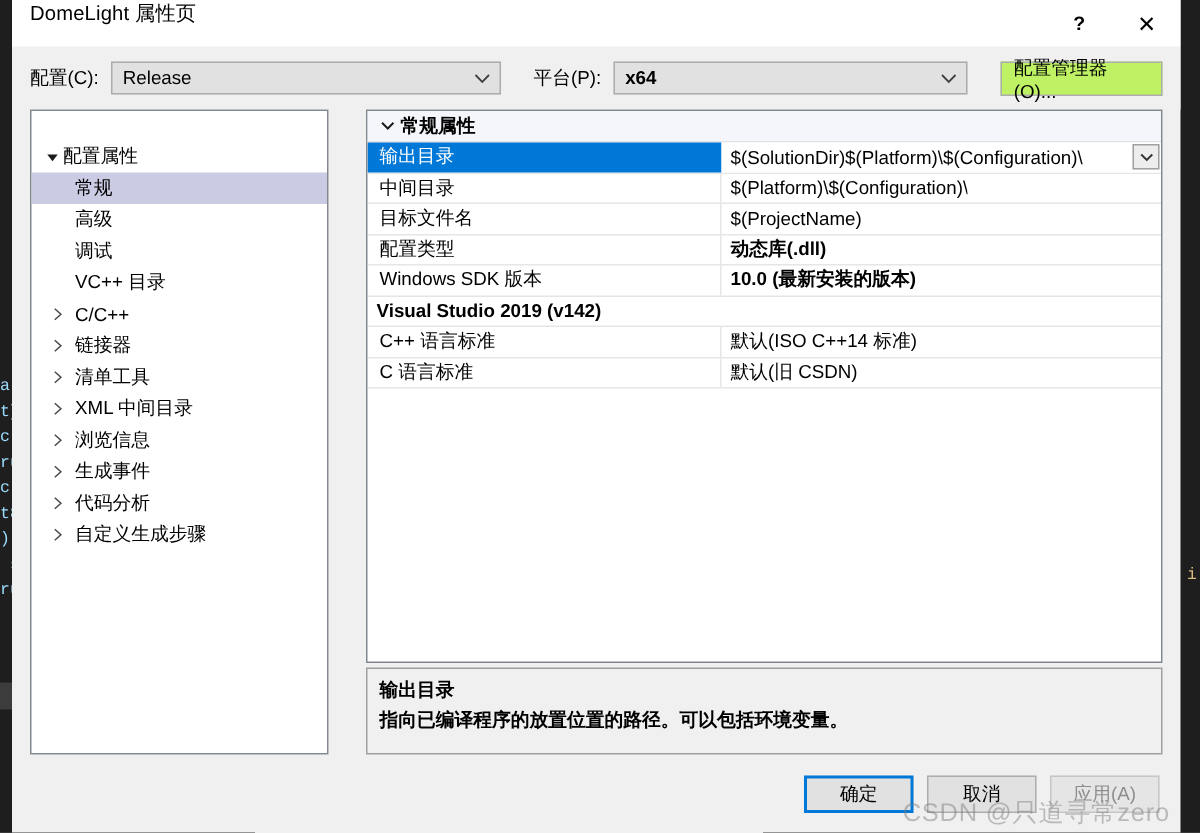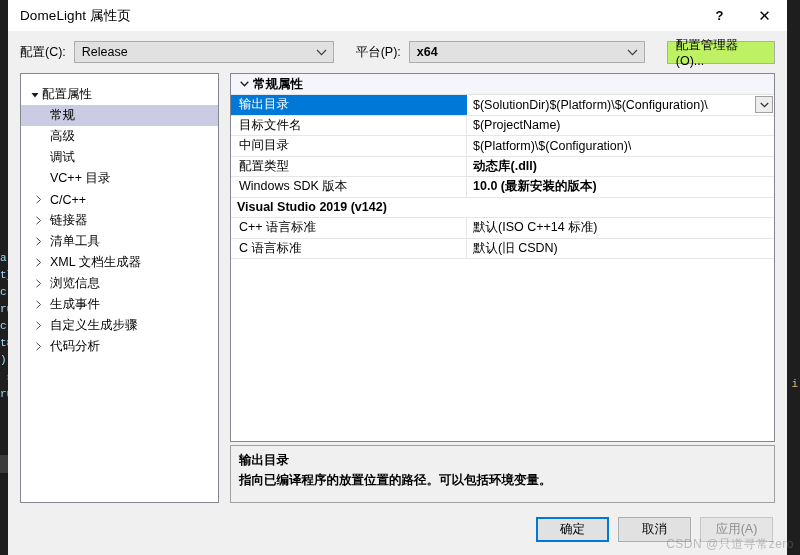--- a/index.html
+++ b/index.html
@@ -58,21 +58,20 @@
     box-sizing: border-box;
     display: flex;
     flex-direction: column;
   }
 
   
   .titlebar {
     height: 31px;
     background: #ffffff;
     display: flex;
-    align-items: center;
     flex: none;
     position: relative;
   }
   .titlebar .title {
     margin-left: 12px;
     font-size: 13.5px;
     color: #000;
     letter-spacing: .1px;
   }
   .titlebar .tb-spacer { flex: 1; }
@@ -153,23 +152,23 @@
     box-sizing: border-box;
     min-height: 0;
   }
 
   
   .treepanel {
     width: 199px;
     background: #ffffff;
     border: 1px solid #828790;
     box-sizing: border-box;
-    margin-right: 11px;
-    overflow: hidden;
-    padding-top: 10px;
+    margin-right: 25px;
+    overflow: hidden;
+    padding-top: 20px;
   }
   .tree-node {
     display: flex;
     align-items: center;
     height: 21px;
     padding-left: 6px;
     font-size: 12.5px;
     color: #000;
     cursor: default;
     white-space: nowrap;
@@ -319,23 +318,23 @@
   }
   .fbtn.disabled {
     color: #8d8d8d;
     background: #e5e5e5;
     border-color: #c6c6c6;
   }
 
   
   #watermark {
     position: absolute;
-    right: 6px;
+    right: 20px;
     bottom: 2px;
-    font-size: 12px;
+    font-size: 17px;
     color: rgba(120,120,120,.45);
     letter-spacing: .5px;
     pointer-events: none;
     white-space: nowrap;
   }
 </style>
 </head>
 <body>
 
 <div id="bg-editor">
@@ -434,21 +433,21 @@
               </svg>
             </span>
             <span>清单工具</span>
           </div>
           <div class="tree-node lvl2">
             <span class="tw">
               <svg width="7" height="9" viewBox="0 0 7 9">
                 <path d="M1.5 0.8 L5.6 4.5 L1.5 8.2" stroke="#4a4a4a" stroke-width="1" fill="none"></path>
               </svg>
             </span>
-            <span>XML 文档生成器</span>
+            <span>XML 中间目录</span>
           </div>
           <div class="tree-node lvl2">
             <span class="tw">
               <svg width="7" height="9" viewBox="0 0 7 9">
                 <path d="M1.5 0.8 L5.6 4.5 L1.5 8.2" stroke="#4a4a4a" stroke-width="1" fill="none"></path>
               </svg>
             </span>
             <span>浏览信息</span>
           </div>
           <div class="tree-node lvl2">
@@ -458,29 +457,29 @@
               </svg>
             </span>
             <span>生成事件</span>
           </div>
           <div class="tree-node lvl2">
             <span class="tw">
               <svg width="7" height="9" viewBox="0 0 7 9">
                 <path d="M1.5 0.8 L5.6 4.5 L1.5 8.2" stroke="#4a4a4a" stroke-width="1" fill="none"></path>
               </svg>
             </span>
+            <span>代码分析</span>
+          </div>
+          <div class="tree-node lvl2">
+            <span class="tw">
+              <svg width="7" height="9" viewBox="0 0 7 9">
+                <path d="M1.5 0.8 L5.6 4.5 L1.5 8.2" stroke="#4a4a4a" stroke-width="1" fill="none"></path>
+              </svg>
+            </span>
             <span>自定义生成步骤</span>
-          </div>
-          <div class="tree-node lvl2">
-            <span class="tw">
-              <svg width="7" height="9" viewBox="0 0 7 9">
-                <path d="M1.5 0.8 L5.6 4.5 L1.5 8.2" stroke="#4a4a4a" stroke-width="1" fill="none"></path>
-              </svg>
-            </span>
-            <span>代码分析</span>
           </div>
         </div>
     </div>
 
     <div class="rightcol">
 
       <div class="gridpanel">
         <div class="group-header">
           <span class="gtw">
             <svg width="9" height="6" viewBox="0 0 9 6">
@@ -495,29 +494,29 @@
               <div class="pval">
                 <span class="txt">$(SolutionDir)$(Platform)\$(Configuration)\</span>
                 <div class="val-dropdown">
                   <svg width="9" height="6" viewBox="0 0 9 6">
                     <path d="M0.8 1 L4.5 4.6 L8.2 1" stroke="#333" stroke-width="1.3" fill="none"></path>
                   </svg>
                 </div>
               </div>
             </div>
             <div class="prow">
+              <div class="pname">中间目录</div>
+              <div class="pval">
+                <span class="txt">$(Platform)\$(Configuration)\</span>
+              </div>
+            </div>
+            <div class="prow">
               <div class="pname">目标文件名</div>
               <div class="pval">
                 <span class="txt">$(ProjectName)</span>
-              </div>
-            </div>
-            <div class="prow">
-              <div class="pname">中间目录</div>
-              <div class="pval">
-                <span class="txt">$(Platform)\$(Configuration)\</span>
               </div>
             </div>
             <div class="prow bold">
               <div class="pname">配置类型</div>
               <div class="pval">
                 <span class="txt">动态库(.dll)</span>
               </div>
             </div>
             <div class="prow bold">
               <div class="pname">Windows SDK 版本</div>

